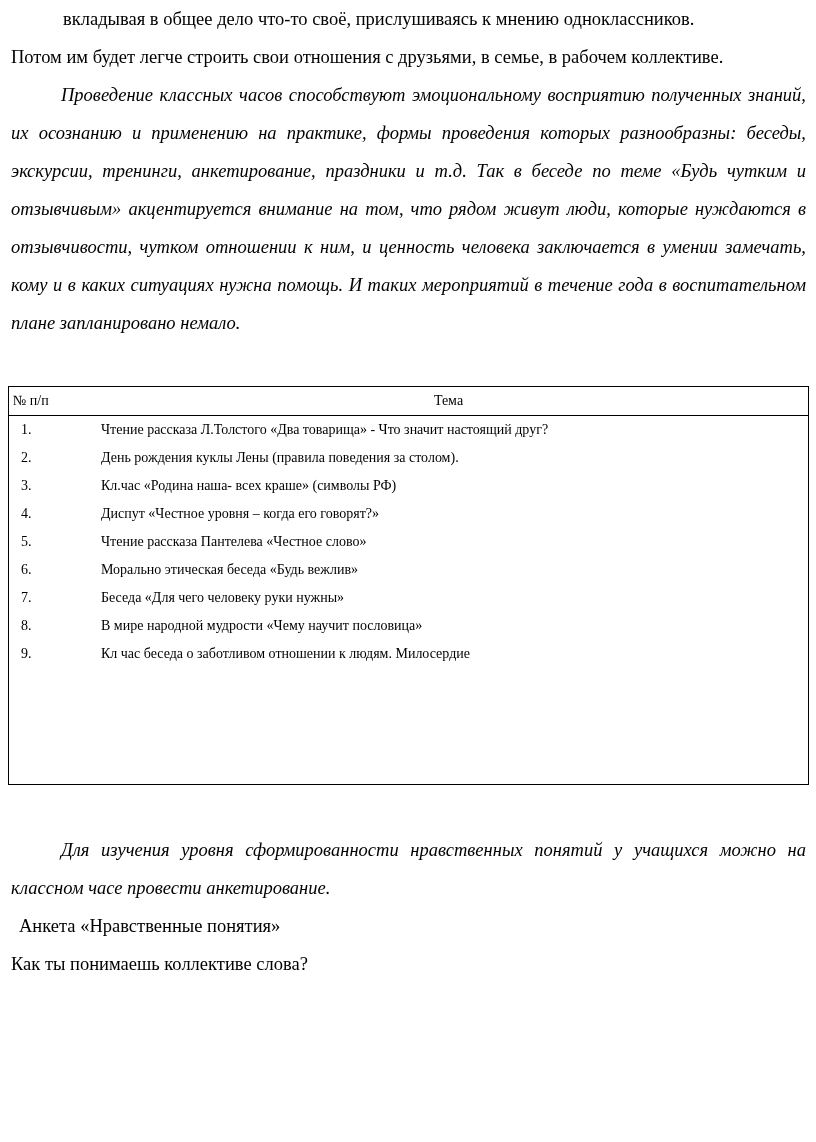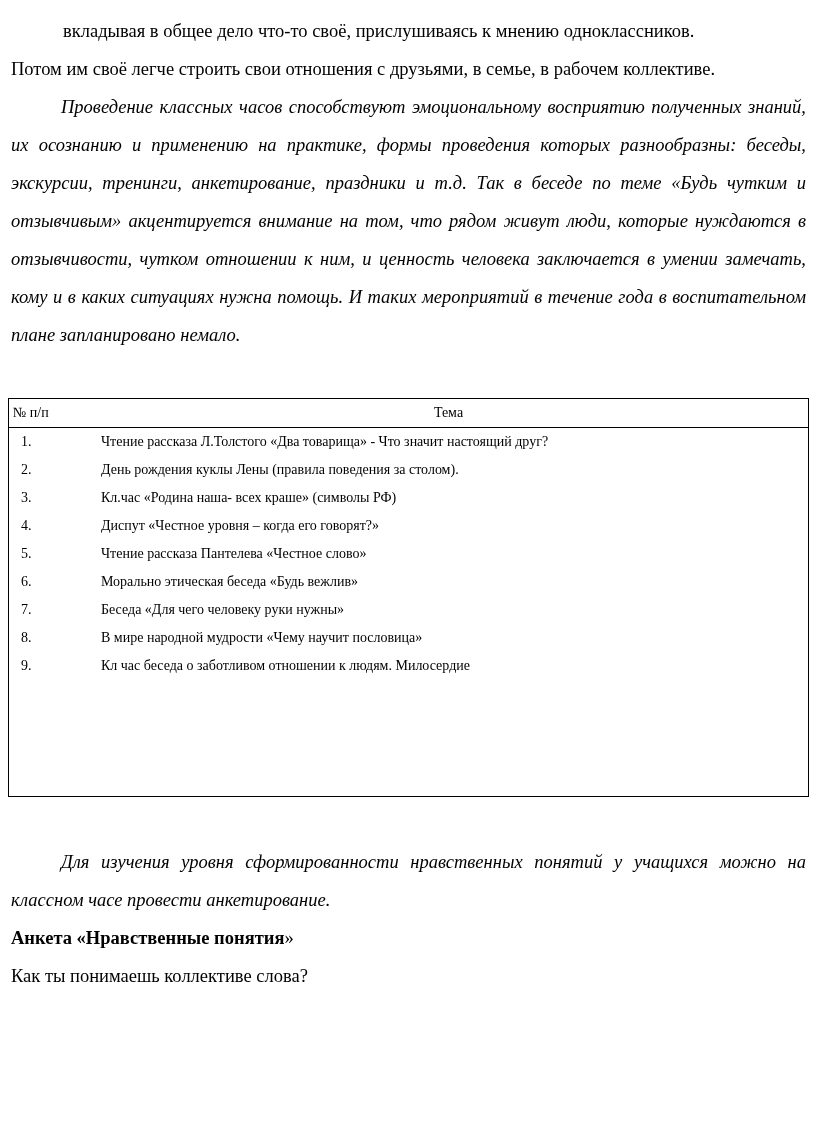--- a/index.html
+++ b/index.html
@@ -9,21 +9,21 @@
     width: 816px;
     height: 1142px;
     overflow: hidden;
   }
   body {
     color: #000000;
     font-family: "Liberation Serif", "DejaVu Serif", serif;
     font-size: 18.5px;
   }
   .page {
-    padding: 12px 10px 0 11px;
+    padding: 0 10px 0 11px;
     box-sizing: border-box;
     width: 816px;
   }
   p {
     margin: 0;
     line-height: 38px;
     text-align: justify;
   }
   p.indent { text-indent: 50px; font-style: italic; }
   p.indent-lg { text-indent: 52px; }
@@ -66,30 +66,30 @@
     width: 72px;
     border-right: 1px solid #000;
     padding: 1px 4px 1px 12px;
   }
   td.theme {
     padding: 1px 140px 1px 12px;
   }
   tr.filler td { height: 114px; }
   .after-table { margin-top: 46px; }
   .bold-line { font-weight: normal; }
-  .bold-line strong { font-weight: bold; }
+  .bold-line strong { font-weight: normal; margin-left: 8px; }
 </style>
 </head>
 <body>
 
 <div class="page">
 
   <p class="indent-lg">вкладывая в общее дело что-то своё, прислушиваясь к мнению одноклассников.</p>
 
-  <p>Потом им своё легче строить свои отношения с друзьями, в семье, в рабочем коллективе.</p>
+  <p>Потом им будет легче строить свои отношения с друзьями, в семье, в рабочем коллективе.</p>
 
   <p class="indent">Проведение классных часов способствуют эмоциональному восприятию полученных знаний, их осознанию и применению на практике, формы проведения которых разнообразны: беседы, экскурсии, тренинги, анкетирование, праздники и т.д.  Так в беседе по теме «Будь чутким и отзывчивым» акцентируется внимание на том, что рядом живут люди, которые нуждаются в отзывчивости, чутком отношении к ним, и ценность человека заключается в умении замечать, кому и в каких ситуациях нужна помощь.  И таких мероприятий в течение года в воспитательном плане запланировано немало.</p>
 
 
   <table class="topics">
     <thead>
       <tr>
         <th class="num-h">№ п/п</th>
         <th class="theme-h">Тема</th>
       </tr>

